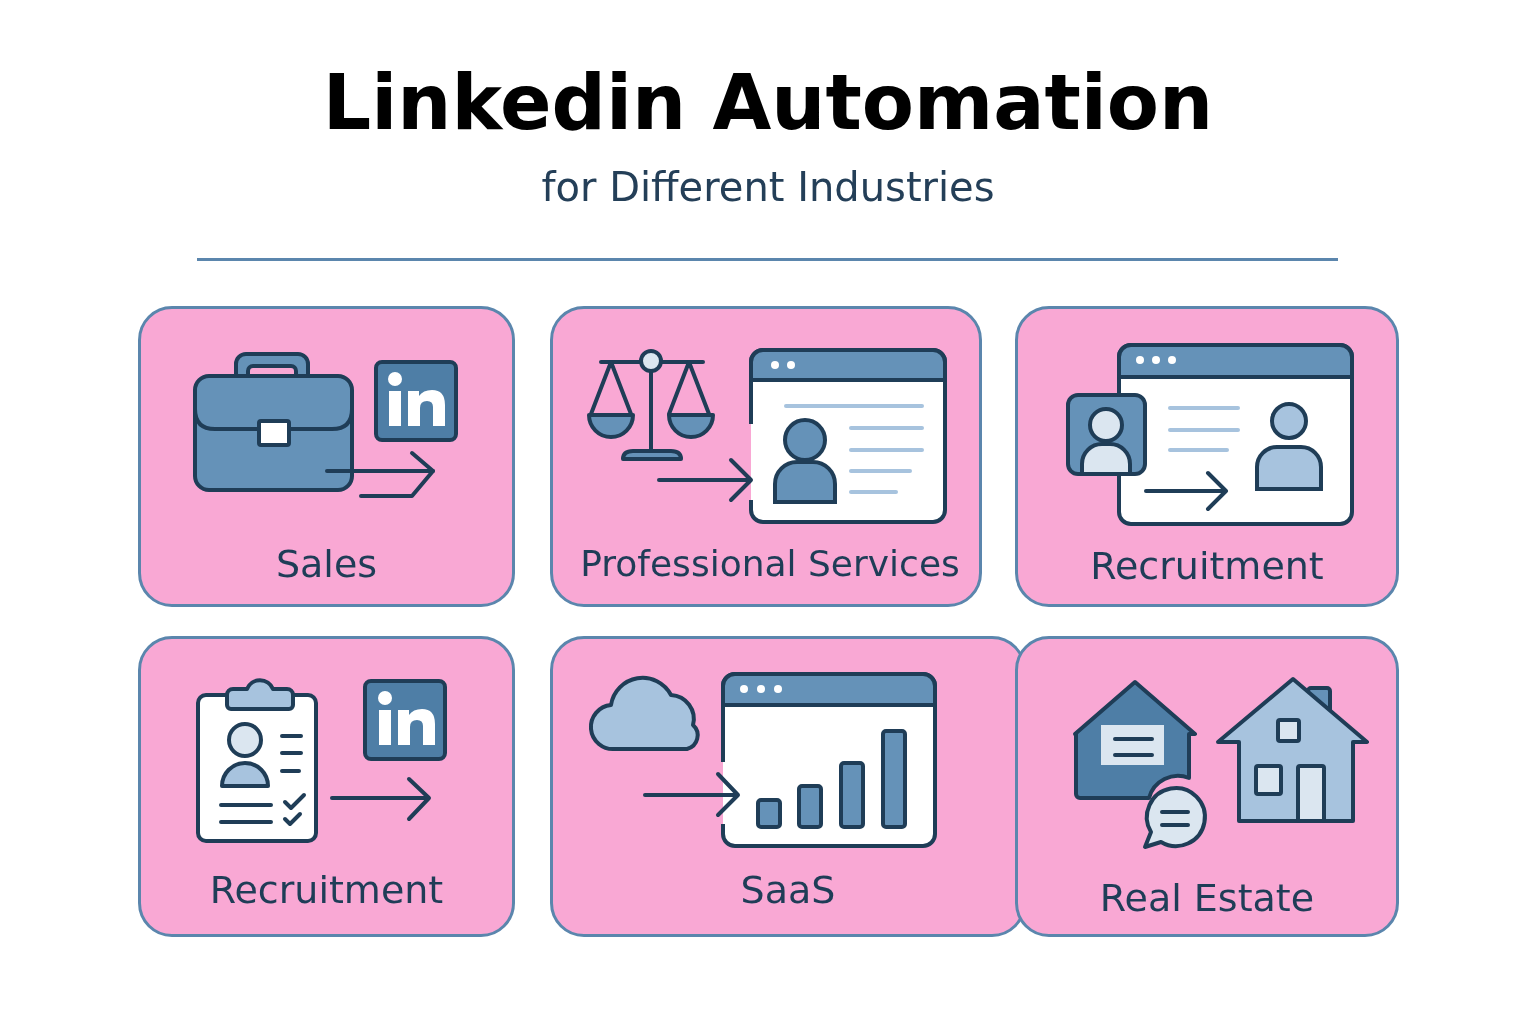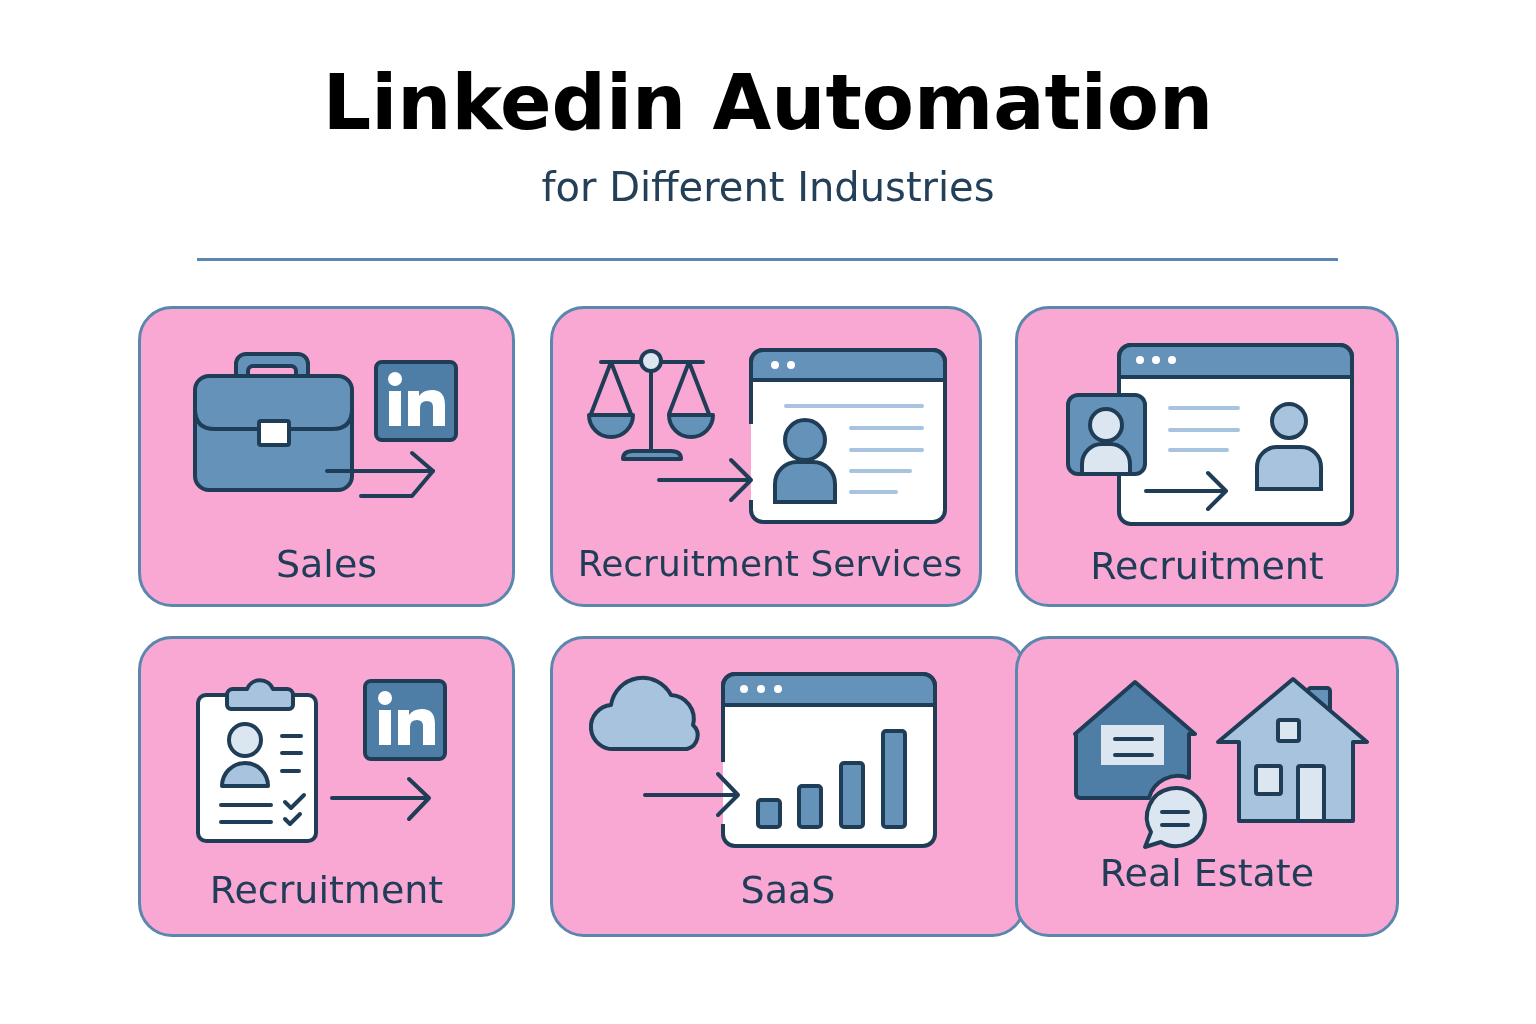--- a/index.html
+++ b/index.html
@@ -66,21 +66,21 @@
     </g>
     <g stroke="#1f3d57" stroke-width="4" fill="#6592b8">
       <circle cx="252" cy="131" r="20"></circle>
       <path d="M222 193 v-18 a22 22 0 0 1 22 -22 h16 a22 22 0 0 1 22 22 v18 z"></path>
     </g>
     <g fill="none" stroke="#1f3d57" stroke-width="4" stroke-linecap="round" stroke-linejoin="round">
       <path d="M106 171 h90"></path>
       <path d="M178 151 l20 20 l-20 20"></path>
     </g>
   </svg>
-  <div class="card-label" style="top:232px; font-size:36px; padding-left:8px;">Recruitment Services</div>
+  <div class="card-label" style="top:232px; font-size:36px; padding-left:8px;">Professional Services</div>
 </div>
 
 <div class="card" style="left:1015px; top:306px; width:384px; height:301px;">
   <svg width="384" height="301" viewBox="0 0 384 301">
     <g stroke="#1f3d57" stroke-width="4" stroke-linejoin="round">
       <path d="M101 85 v-37 a12 12 0 0 1 12 -12 h209 a12 12 0 0 1 12 12 v155 a12 12 0 0 1 -12 12 h-209 a12 12 0 0 1 -12 -12 v-36" fill="#ffffff"></path>
       <path d="M101 68 v-20 a12 12 0 0 1 12 -12 h209 a12 12 0 0 1 12 12 v20 z" fill="#6592b8"></path>
       <circle cx="122" cy="51" r="4" fill="#ffffff" stroke="none"></circle>
       <circle cx="138" cy="51" r="4" fill="#ffffff" stroke="none"></circle>
       <circle cx="154" cy="51" r="4" fill="#ffffff" stroke="none"></circle>
@@ -175,14 +175,14 @@
       <path d="M144 173 h26 M144 186 h26" fill="none" stroke-linecap="round"></path>
     </g>
     <g stroke="#1f3d57" stroke-width="4" stroke-linejoin="round">
       <rect x="290" y="49" width="22" height="36" rx="3" fill="#6592b8"></rect>
       <path d="M200 103 l75 -63 l74 63 h-14 v79 h-114 v-79 z" fill="#a7c3de"></path>
       <rect x="260" y="81" width="21" height="21" rx="2" fill="#dbe6f0"></rect>
       <rect x="238" y="127" width="25" height="28" rx="2" fill="#dbe6f0"></rect>
       <rect x="280" y="127" width="26" height="55" rx="2" fill="#dbe6f0"></rect>
     </g>
   </svg>
-  <div class="card-label" style="top:211px;">Real Estate</div>
+  <div class="card-label" style="top:236px;">Real Estate</div>
 </div>
 
 </body></html>

